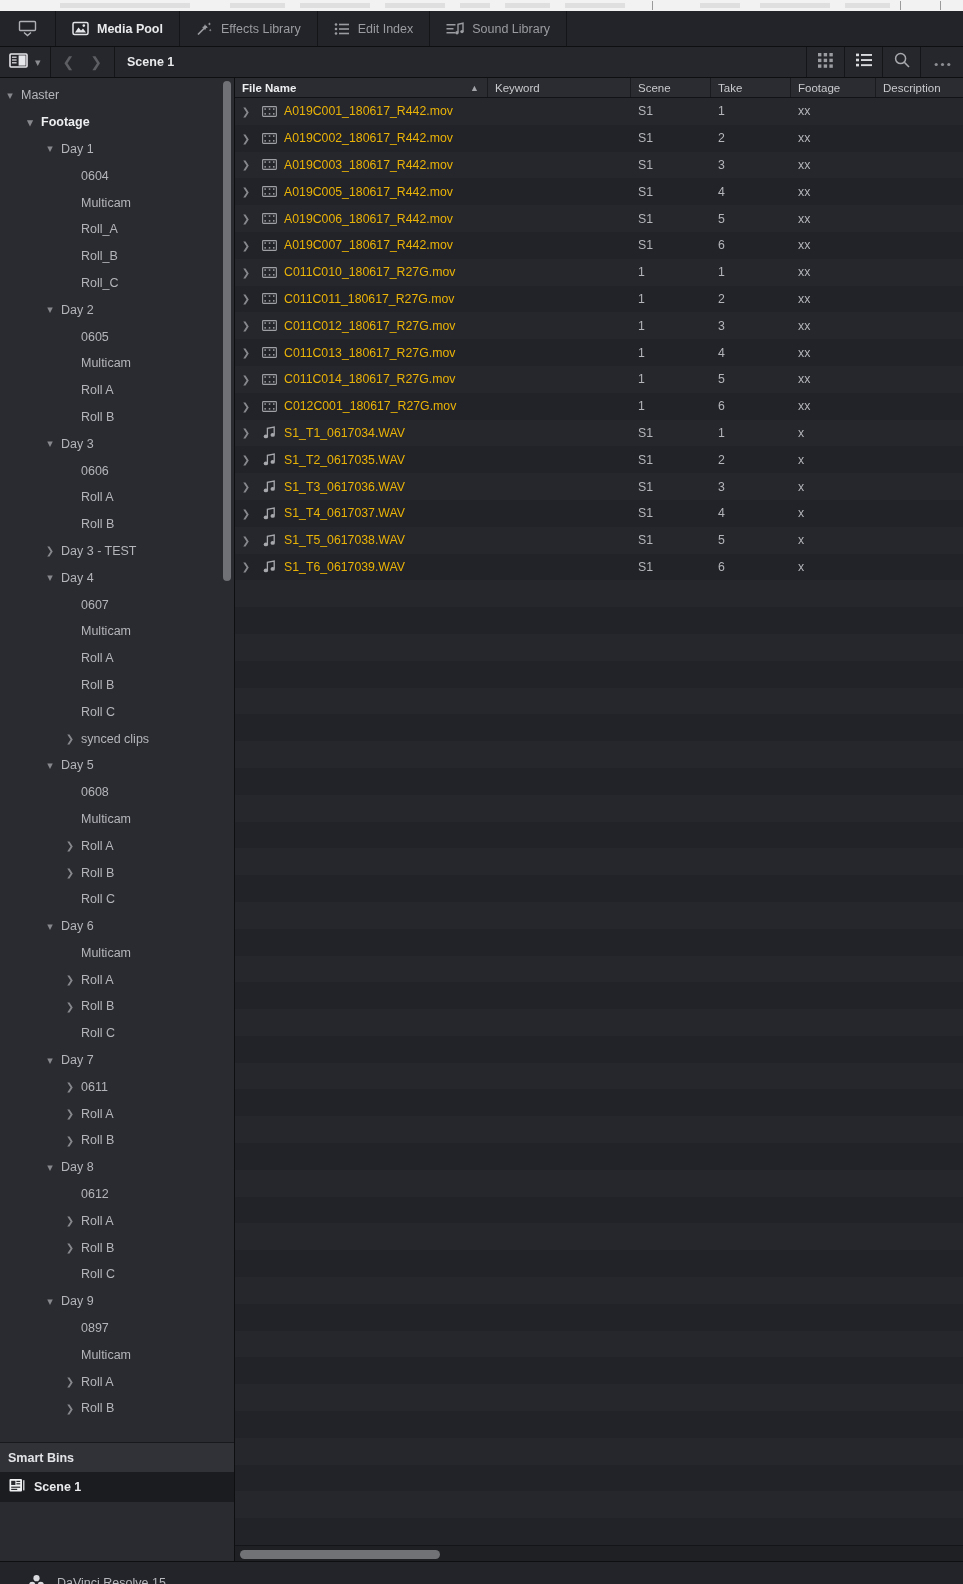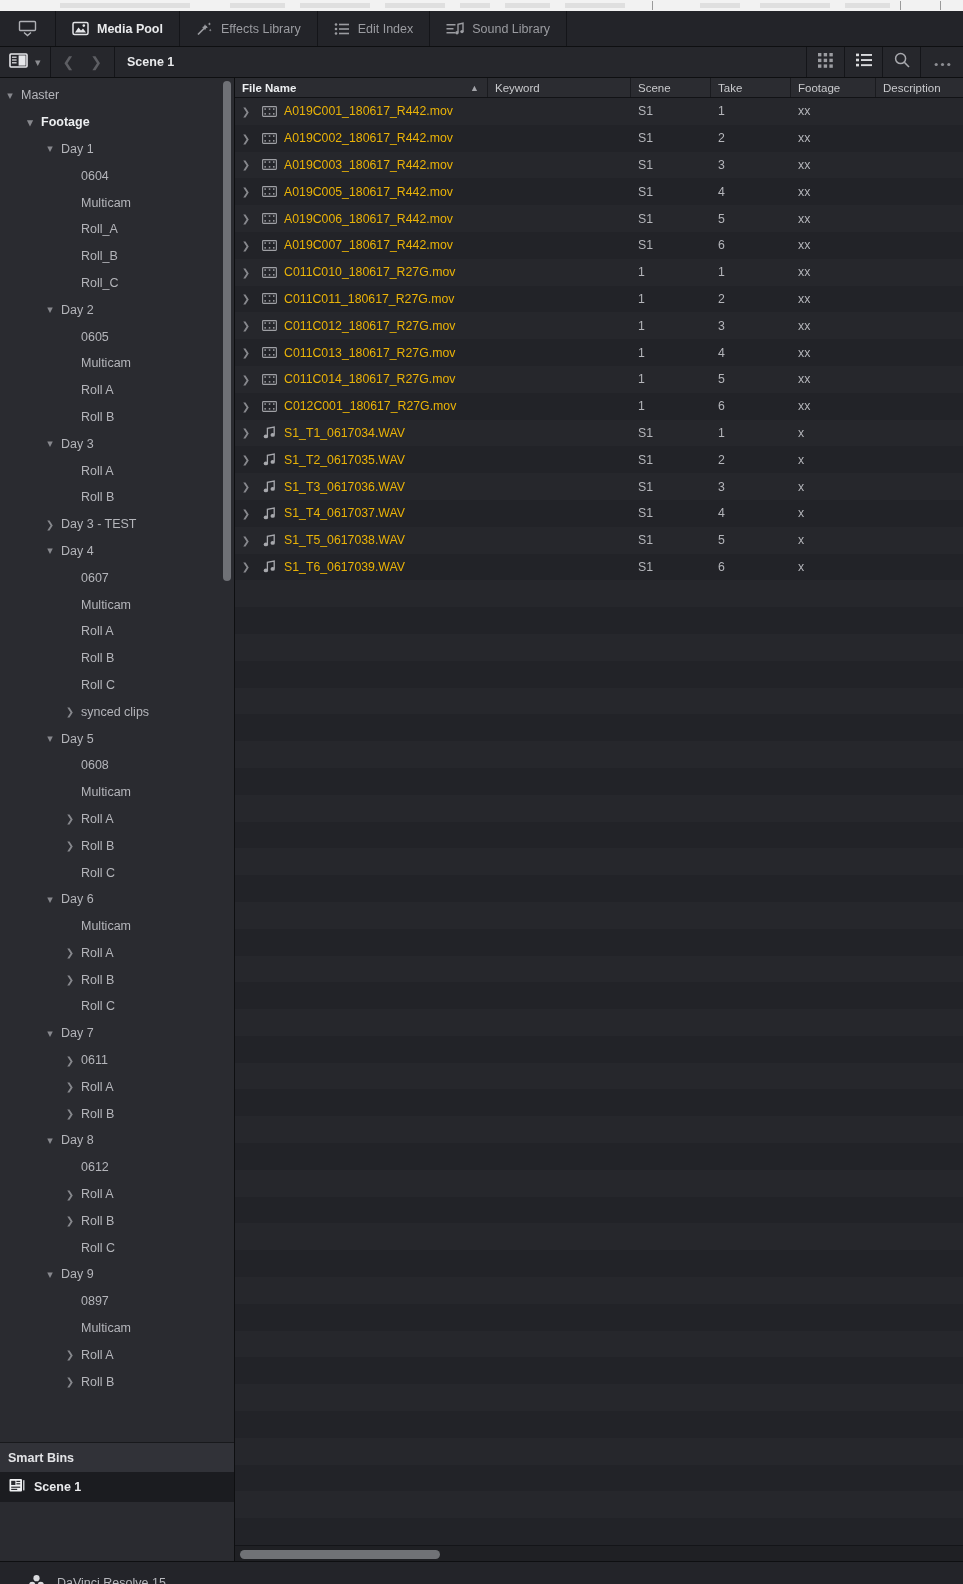--- a/index.html
+++ b/index.html
@@ -490,20 +490,27 @@
             <span class="tw empty">&nbsp;</span>
             <span class="tw empty">&nbsp;</span>
             <span class="tw empty">&nbsp;</span>
             <span class="tree-label">Roll B</span>
           </div>
           <div class="tree-row">
             <span class="tw empty">&nbsp;</span>
             <span class="tw empty">&nbsp;</span>
             <span class="tw">▾</span>
             <span class="tree-label">Day 3</span>
+          </div>
+          <div class="tree-row">
+            <span class="tw empty">&nbsp;</span>
+            <span class="tw empty">&nbsp;</span>
+            <span class="tw empty">&nbsp;</span>
+            <span class="tw empty">&nbsp;</span>
+            <span class="tree-label">0606</span>
           </div>
           <div class="tree-row">
             <span class="tw empty">&nbsp;</span>
             <span class="tw empty">&nbsp;</span>
             <span class="tw empty">&nbsp;</span>
             <span class="tw empty">&nbsp;</span>
             <span class="tree-label">Roll A</span>
           </div>
           <div class="tree-row">
             <span class="tw empty">&nbsp;</span>

